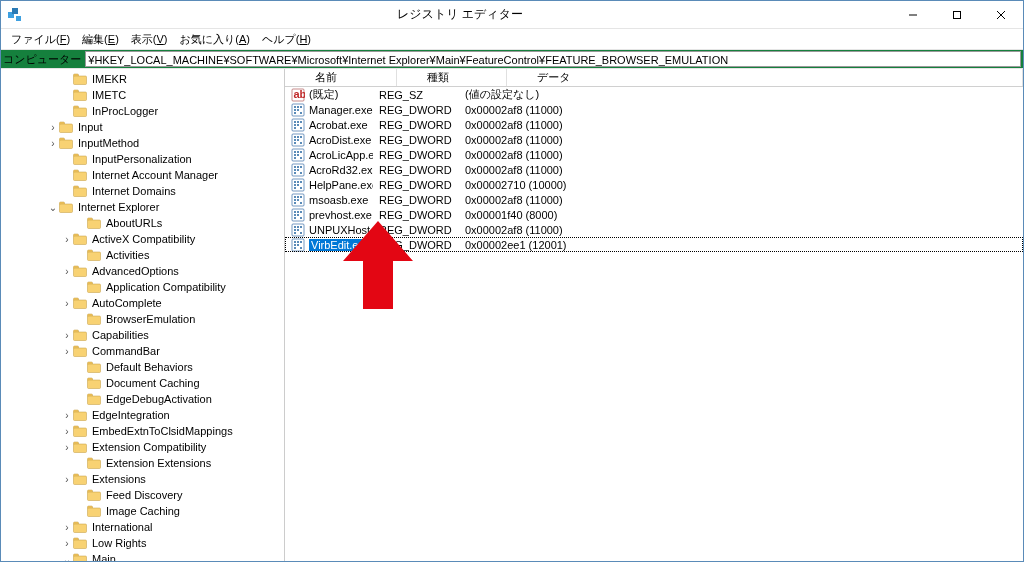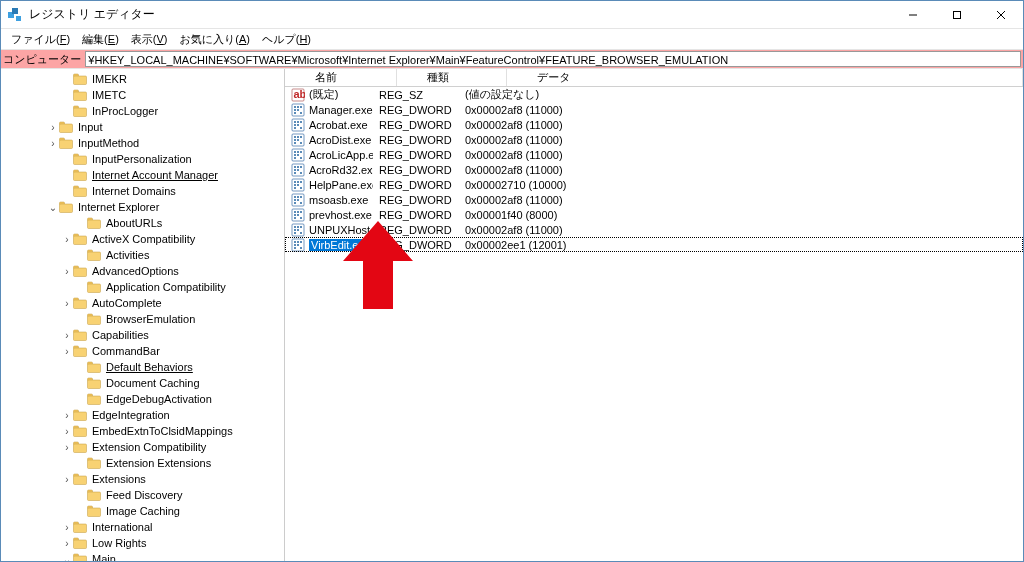--- a/index.html
+++ b/index.html
@@ -1,26 +1,26 @@
 <!DOCTYPE html>
 <html><head>
 <meta charset="utf-8">
 <style>
 * { margin: 0; padding: 0; box-sizing: border-box; font-family: "Meiryo UI", "Yu Gothic UI", "MS PGothic", sans-serif; font-size: 11px; }
 html, body { width: 1024px; height: 562px; overflow: hidden; background: #fff; }
 .window { width: 1024px; height: 562px; border: 1px solid #5a8bb8; display: flex; flex-direction: column; background: #fff; }
 .titlebar { height: 28px; display: flex; align-items: center; padding: 0 0 0 6px; background: #fff; border-bottom: 1px solid #e5e5e5; }
 .titlebar .icon { width: 16px; height: 16px; margin-right: 6px; }
-.titlebar .title { flex: 1; font-size: 12px; color: #000; }
+.titlebar .title { flex: 1; font-size: 12px; color: #000; text-align: center; }
 .window-controls { display: flex; height: 100%; }
 .window-controls div { width: 44px; display: flex; align-items: center; justify-content: center; }
 .menubar { height: 20px; display: flex; align-items: center; padding: 0 4px; background: #fff; }
 .menubar .menu-item { padding: 2px 6px; cursor: default; }
 .menubar .accel { text-decoration: underline; }
-.addressbar { height: 20px; display: flex; align-items: center; border-top: 1px solid #e5e5e5; border-bottom: 1px solid #e5e5e5; background: #fca5a5; padding: 0 2px; }
+.addressbar { height: 20px; display: flex; align-items: center; border-top: 1px solid #e5e5e5; border-bottom: 1px solid #e5e5e5; background: #15803d; padding: 0 2px; }
 .addressbar .addr-label { padding-right: 4px; }
 .addressbar .addr-value { flex: 1; padding: 1px 2px; border: 1px solid #999; background: #fff; height: 16px; line-height: 14px; overflow: hidden; white-space: nowrap; }
 .body { flex: 1; display: flex; min-height: 0; }
 .tree-pane { width: 284px; border-right: 1px solid #ccc; overflow: auto; position: relative; padding: 2px 0; }
 .tree-pane::-webkit-scrollbar, .list-pane::-webkit-scrollbar { width: 16px; height: 16px; }
 .tree-pane::-webkit-scrollbar-track, .list-pane::-webkit-scrollbar-track { background: #f0f0f0; }
 .tree-pane::-webkit-scrollbar-thumb, .list-pane::-webkit-scrollbar-thumb { background: #c0c0c0; border: 1px solid #a0a0a0; }
 .tree ul { list-style: none; padding-left: 14px; }
 .tree > ul { padding-left: 4px; }
 .tree li { white-space: nowrap; }
@@ -171,21 +171,21 @@
             </li>
             <li style="padding-left: 56px;">
               <div class="row">
                 <span class="twist empty">›</span>
                 <svg viewBox="0 0 14 12" class="folder-icon">
                   <use href="#folder-closed"></use>
                 </svg>
                 <span class="label">InputPersonalization</span>
               </div>
             </li>
-            <li style="padding-left: 56px; text-decoration: underline;">
+            <li style="padding-left: 56px;">
               <div class="row">
                 <span class="twist empty">›</span>
                 <svg viewBox="0 0 14 12" class="folder-icon">
                   <use href="#folder-closed"></use>
                 </svg>
                 <span class="label">Internet Account Manager</span>
               </div>
             </li>
             <li style="padding-left: 56px;">
               <div class="row">
@@ -279,21 +279,21 @@
             </li>
             <li style="padding-left: 56px;">
               <div class="row">
                 <span class="twist">›</span>
                 <svg viewBox="0 0 14 12" class="folder-icon">
                   <use href="#folder-closed"></use>
                 </svg>
                 <span class="label">CommandBar</span>
               </div>
             </li>
-            <li style="padding-left: 70px; text-decoration: underline;">
+            <li style="padding-left: 70px;">
               <div class="row">
                 <span class="twist empty">›</span>
                 <svg viewBox="0 0 14 12" class="folder-icon">
                   <use href="#folder-closed"></use>
                 </svg>
                 <span class="label">Default Behaviors</span>
               </div>
             </li>
             <li style="padding-left: 70px;">
               <div class="row">

